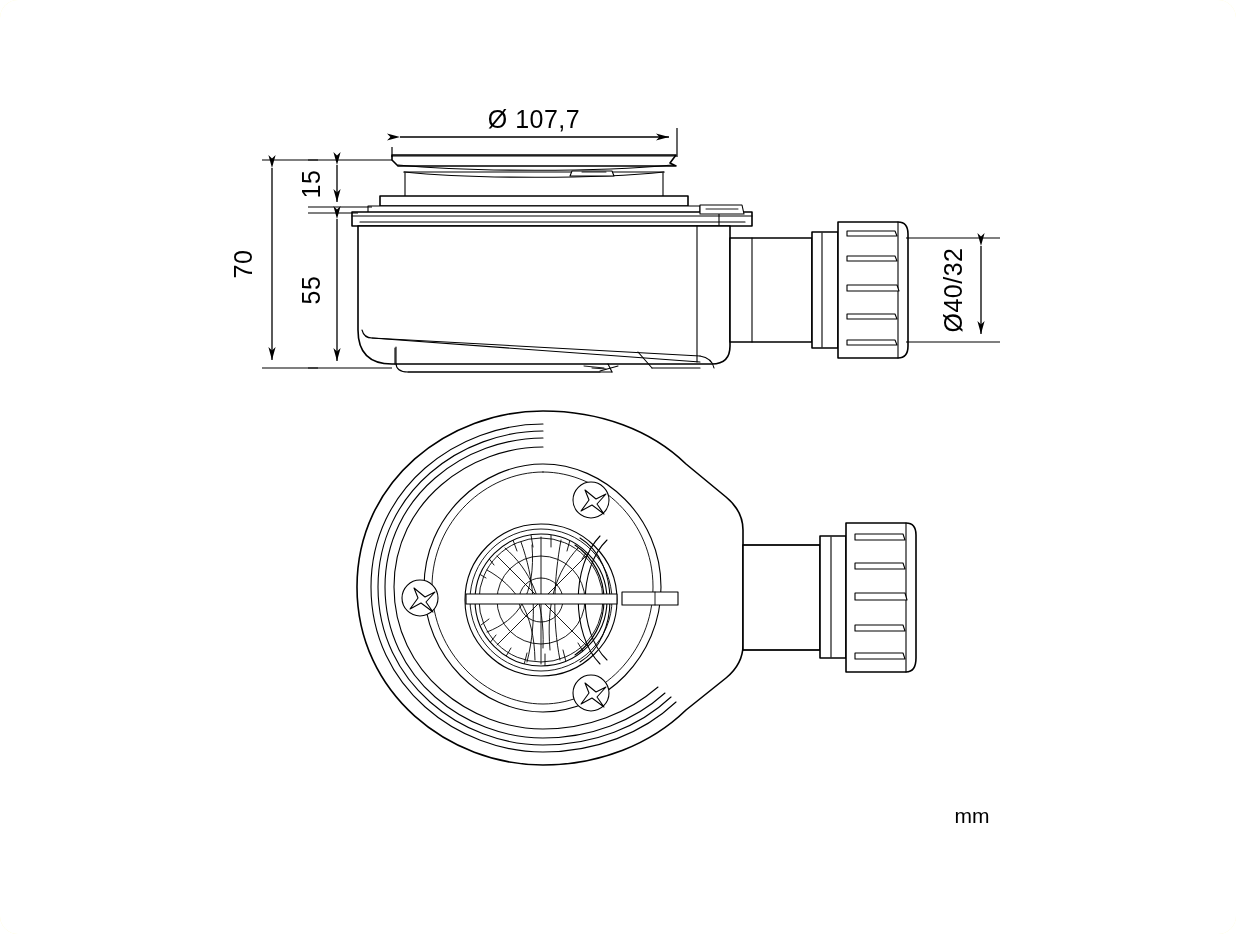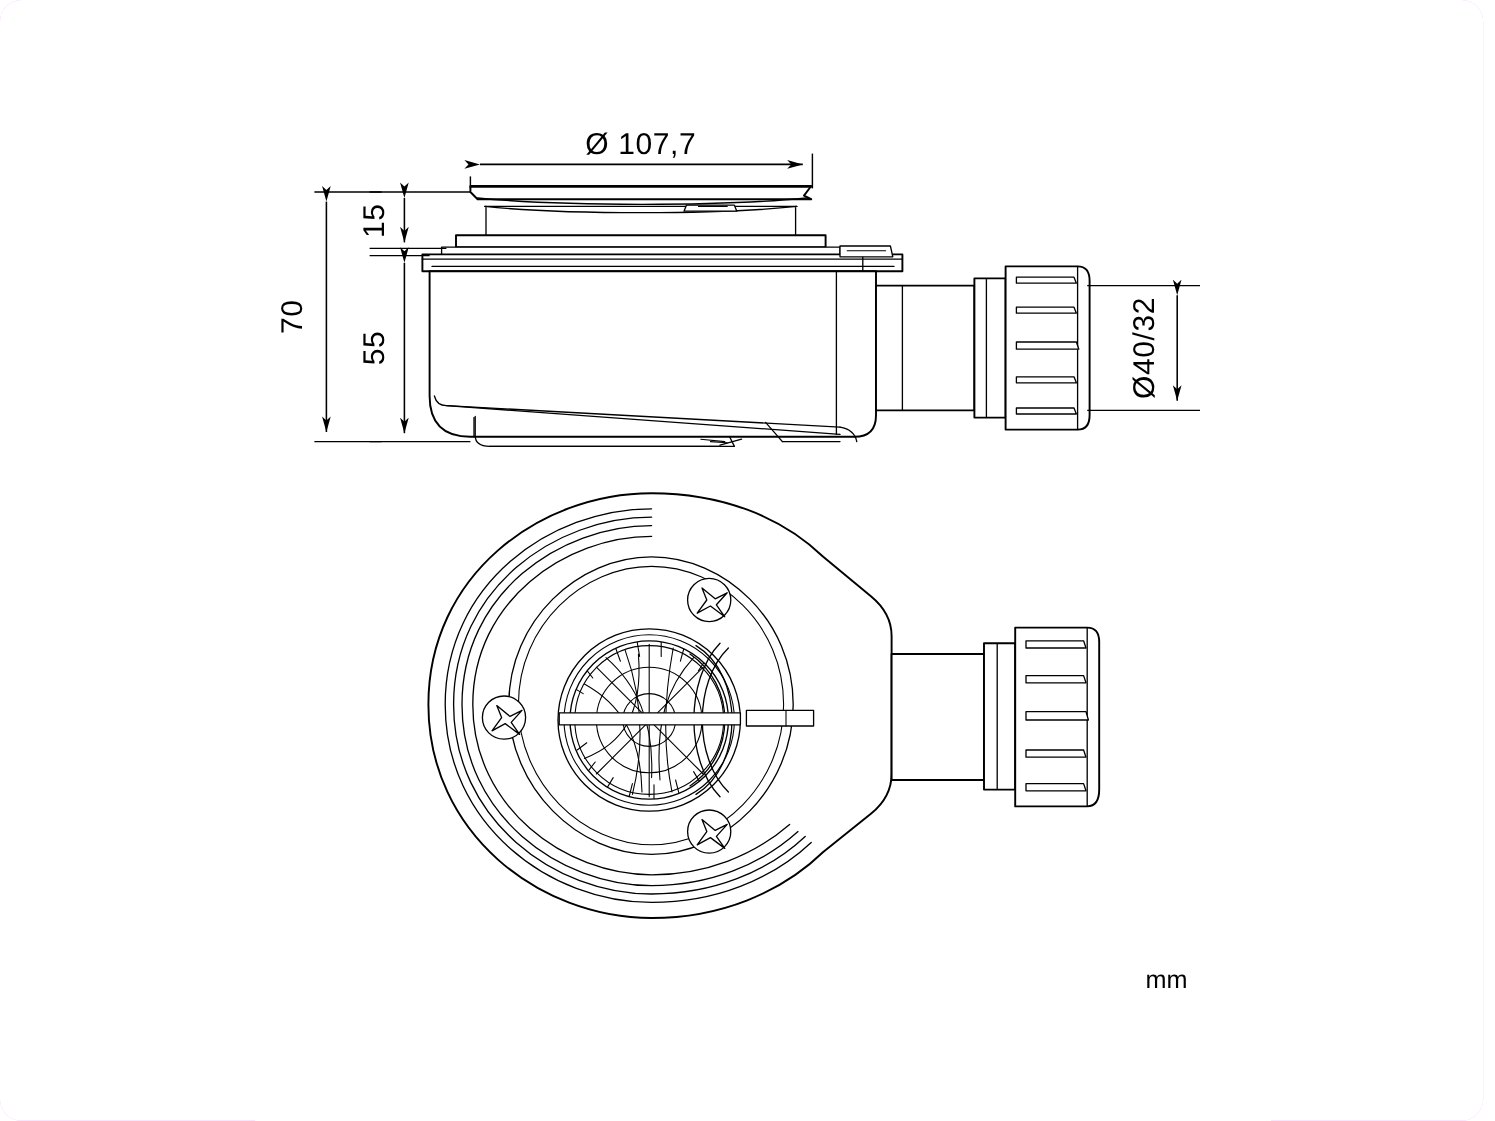--- a/index.html
+++ b/index.html
@@ -8,21 +8,21 @@
     padding: 0;
     background: #ffffff;
   }
   body {
     font-family: "Liberation Sans", sans-serif;
   }
   #drawing-root {
     position: relative;
     width: 1236px;
     height: 934px;
-    background: #f0abfc;
+    background: #fef9c3;
     overflow: hidden;
     border-radius: 18px;
   }
   svg#tech-drawing {
     display: block;
     width: 1246px;
     height: 934px;
   }
   .ln {
     fill: none;

